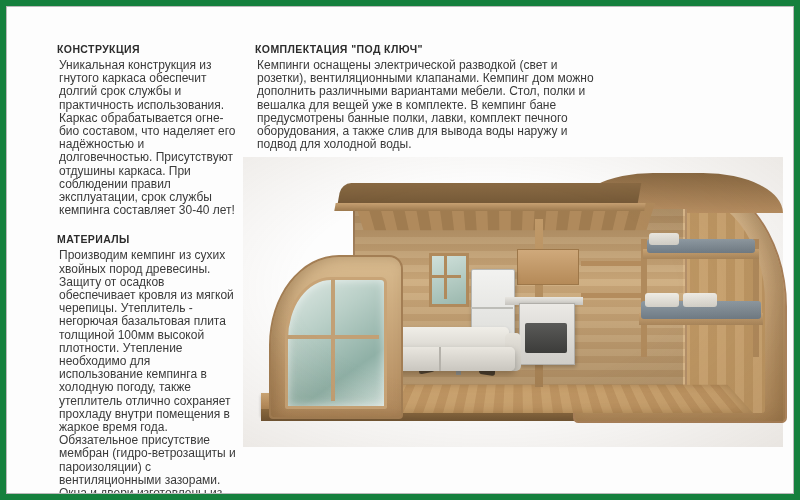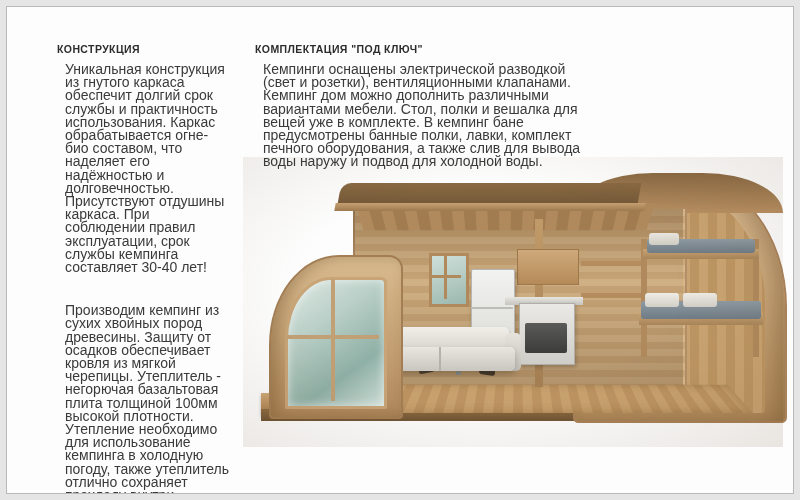--- a/index.html
+++ b/index.html
@@ -10,21 +10,21 @@
   body {
     width: 800px;
     height: 500px;
     font-family: "Liberation Sans", sans-serif;
     overflow: hidden;
   }
   #page {
     position: relative;
     width: 800px;
     height: 500px;
-    background: #e5e5e5;
+    background: #15803d;
     box-sizing: border-box;
   }
   
   #frame {
     position: absolute;
     left: 6px;
     top: 6px;
     width: 788px;
     height: 488px;
     border: 1px solid #b9b9b9;
@@ -291,24 +291,24 @@
   }
   .block-title {
     font-size: 10.5px;
     font-weight: bold;
     letter-spacing: .4px;
     color: #2c2c2c;
     margin: 0 0 4px 0;
     text-transform: uppercase;
   }
   .block-body {
-    font-size: 14px;
+    font-size: 12px;
     line-height: 13.2px;
     color: #3a3a3a;
-    margin: 8px;
+    margin: 2px;
     text-align: left;
   }
   .gap { height: 14px; }
 
   #top-right {
     position: absolute;
     left: 248px;
     top: 36px;
     width: 352px;
   }
@@ -384,20 +384,21 @@
 
       <div class="ill-layer ill-vignette"></div>
     </div>
 
     <div class="col-left">
       <h2 class="block-title">КОНСТРУКЦИЯ</h2>
       <p class="block-body">Уникальная конструкция из гнутого каркаса обеспечит долгий срок службы и практичность использования. Каркас обрабатывается огне-био составом, что наделяет его надёжностью и долговечностью. Присутствуют отдушины каркаса. При соблюдении правил эксплуатации, срок службы кемпинга составляет 30-40 лет!</p>
 
       <div class="gap"></div>
 
+      <h2 class="block-title">МАТЕРИАЛЫ</h2>
       <p class="block-body">Производим кемпинг из сухих хвойных пород древесины. Защиту от осадков обеспечивает кровля из мягкой черепицы. Утеплитель - негорючая базальтовая плита толщиной 100мм высокой плотности. Утепление необходимо для использование кемпинга в холодную погоду, также утеплитель отлично сохраняет прохладу внутри помещения в жаркое время года. Обязательное присутствие мембран (гидро-ветрозащиты и пароизоляции) с вентиляционными зазорами. Окна и двери изготовлены из пвх профиля с двойным остеклением. Снаружи и внутри кемпинга древесина обработана экологичными  защитными материалами.</p>
     </div>
 
     <div id="top-right">
       <h2 class="block-title">КОМПЛЕКТАЦИЯ "ПОД КЛЮЧ"</h2>
       <p class="block-body">Кемпинги оснащены электрической разводкой (свет и розетки), вентиляционными клапанами. Кемпинг дом можно дополнить различными вариантами мебели. Стол, полки и вешалка для вещей уже в комплекте. В кемпинг бане предусмотрены банные полки, лавки, комплект печного оборудования, а также слив для вывода воды наружу и подвод для холодной воды.</p>
     </div>
 
 
   </div>

